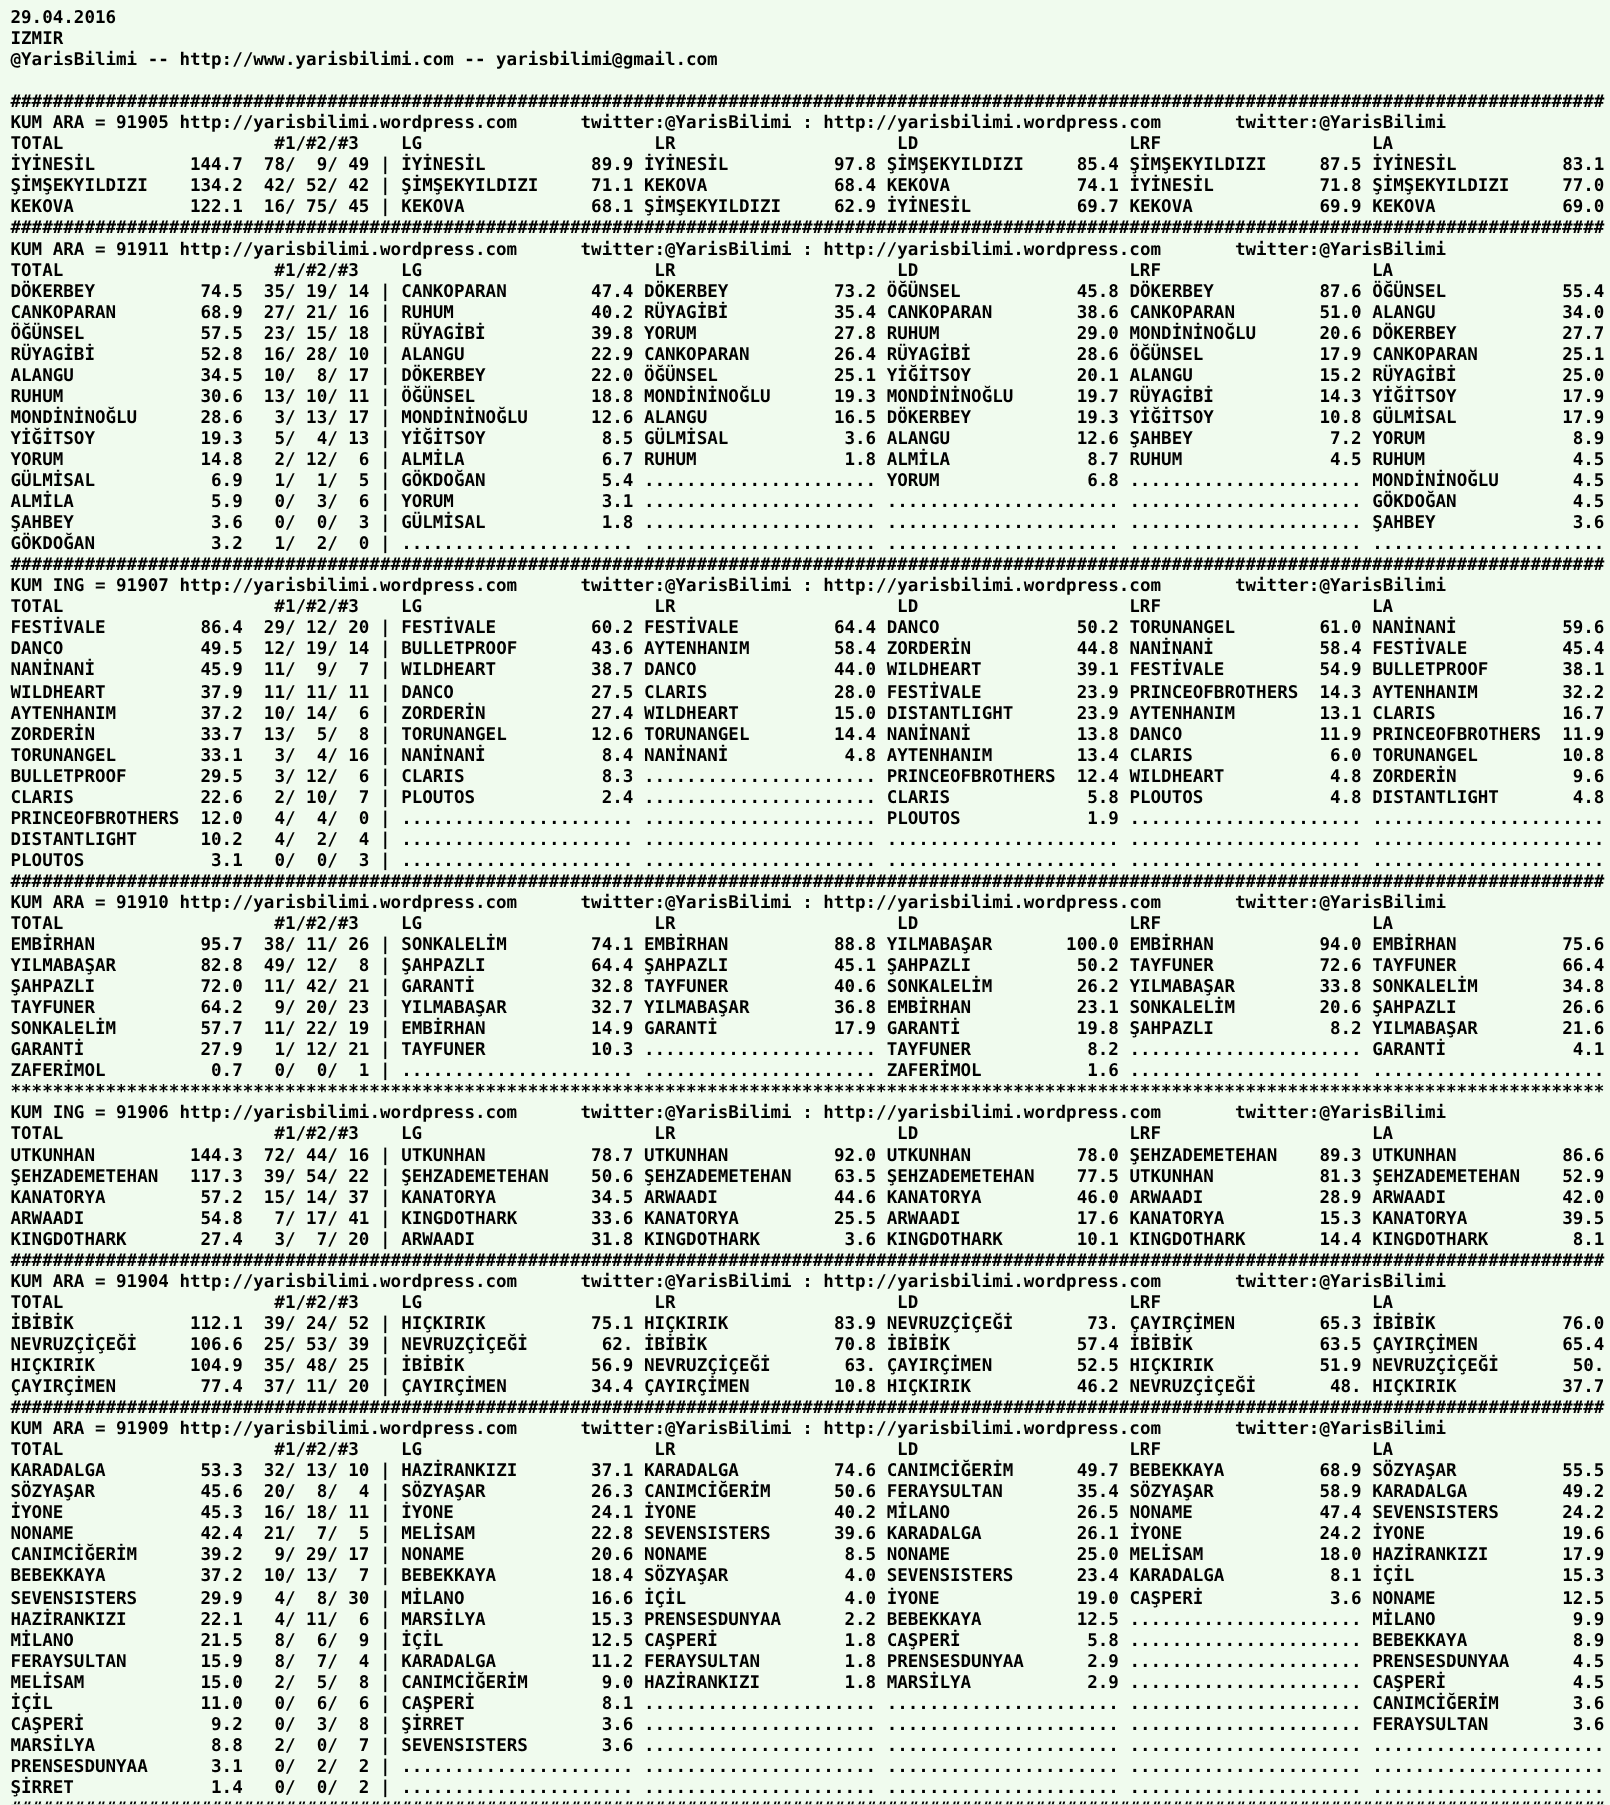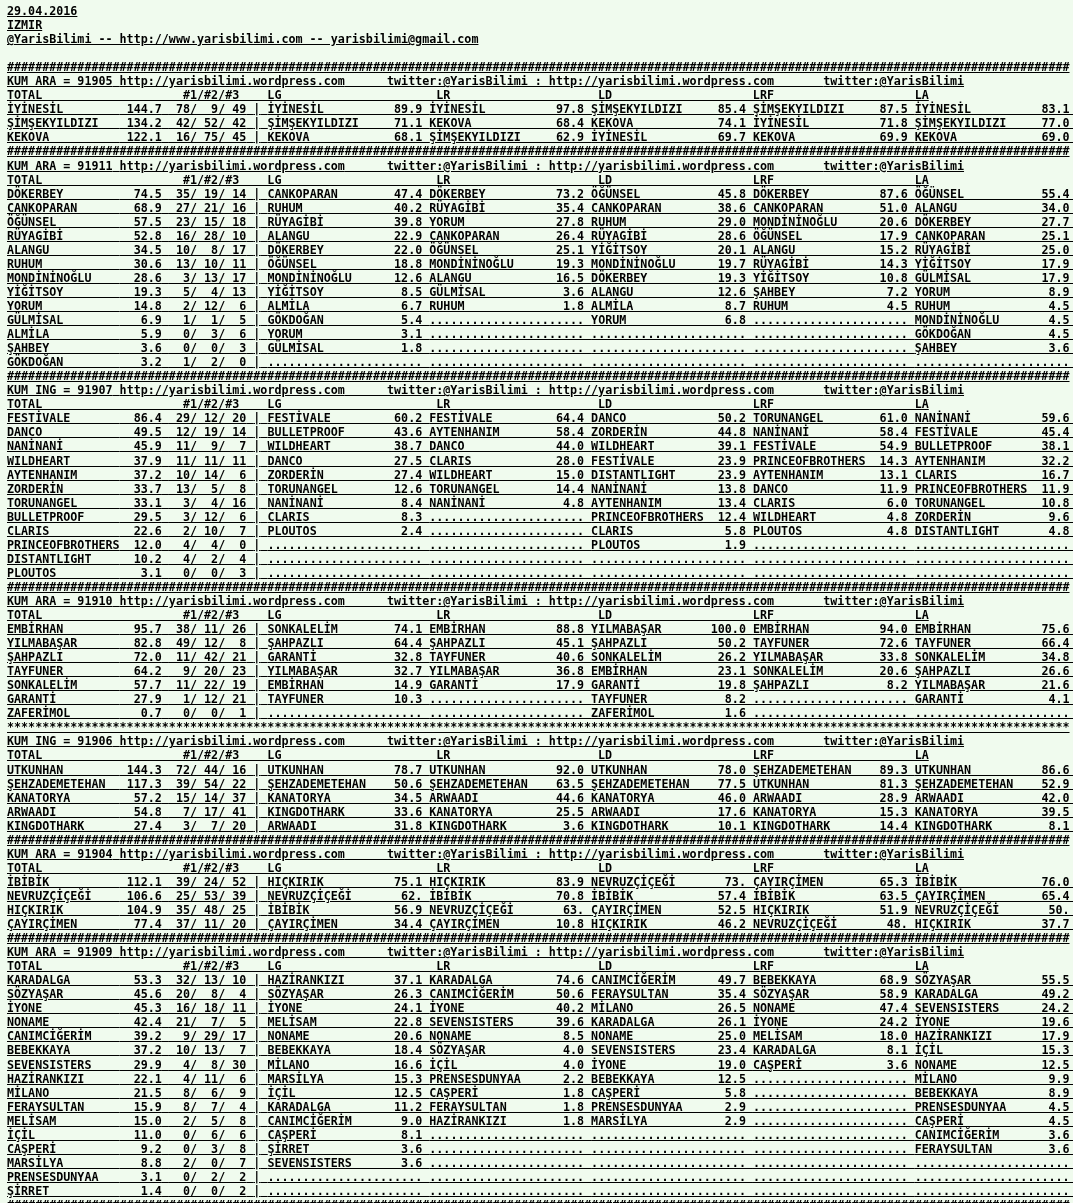--- a/index.html
+++ b/index.html
@@ -1,17 +1,17 @@
 <!DOCTYPE html>
 <html><head>
 <meta charset="utf-8">
 <style>
   html,body{margin:0;padding:0;}
   body{background:#f0fbee;}
-  .page{width:1073px;height:1203px;overflow:hidden;background:#f0fbee;text-decoration:underline;}
+  .page{width:1073px;height:1203px;overflow:hidden;background:#f0fbee;}
   .doc{
     font-family:"DejaVu Sans Mono",monospace;
     font-weight:bold;
     font-size:11.7px;
     line-height:14.05px;
     color:#000;
     margin:0;
     padding:4px 0 0 7px;
     white-space:pre;
   }

